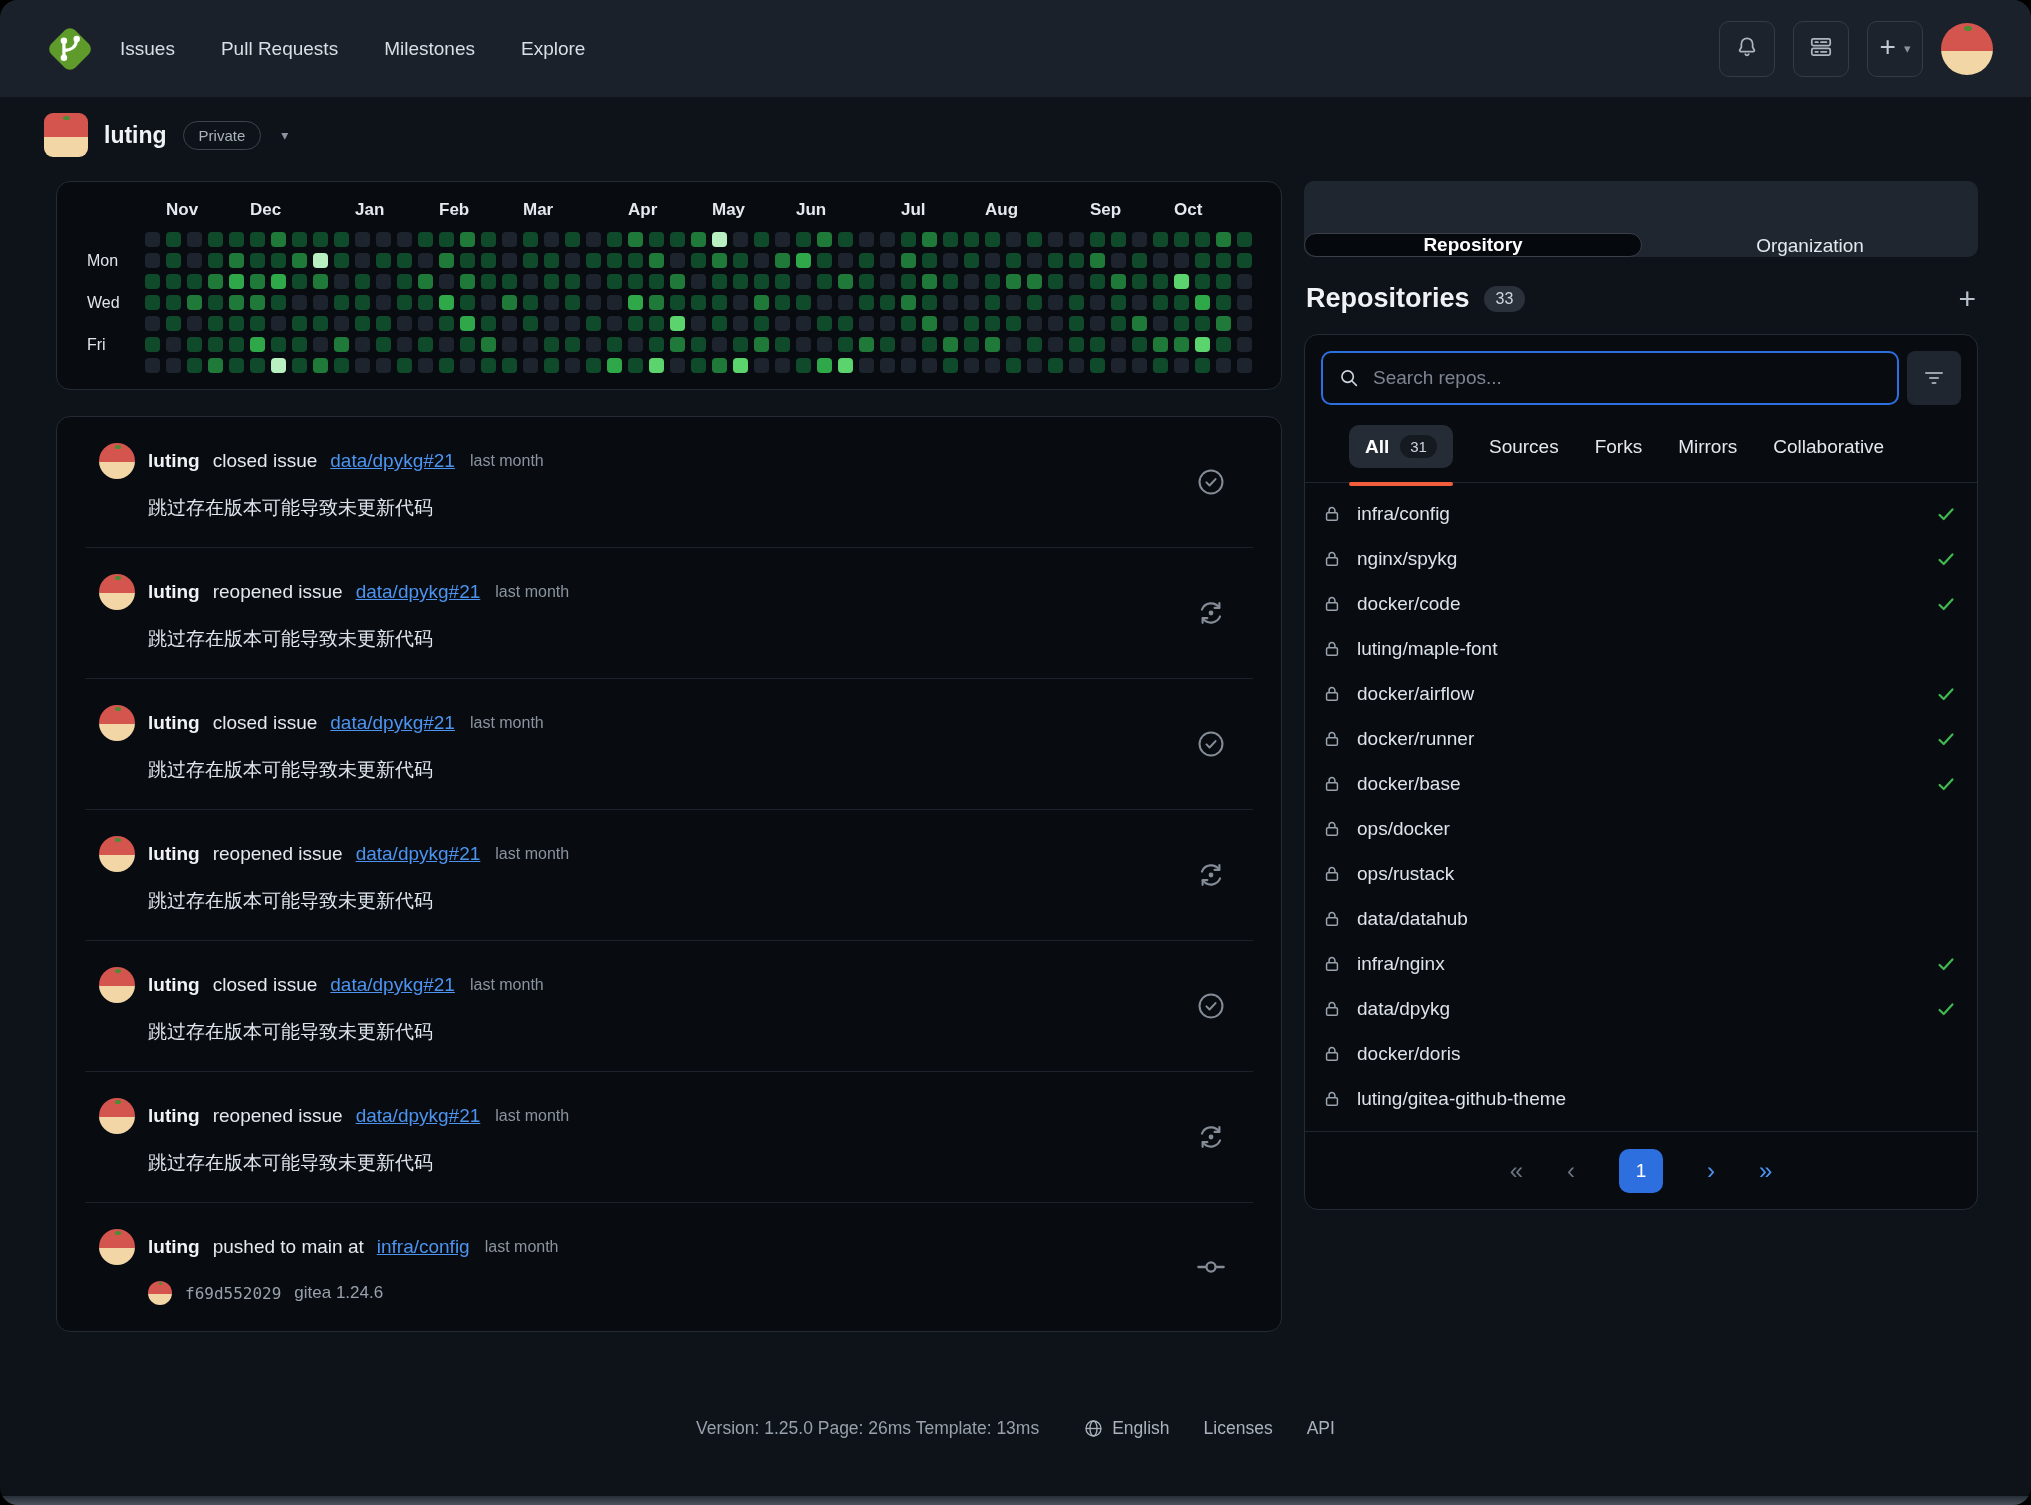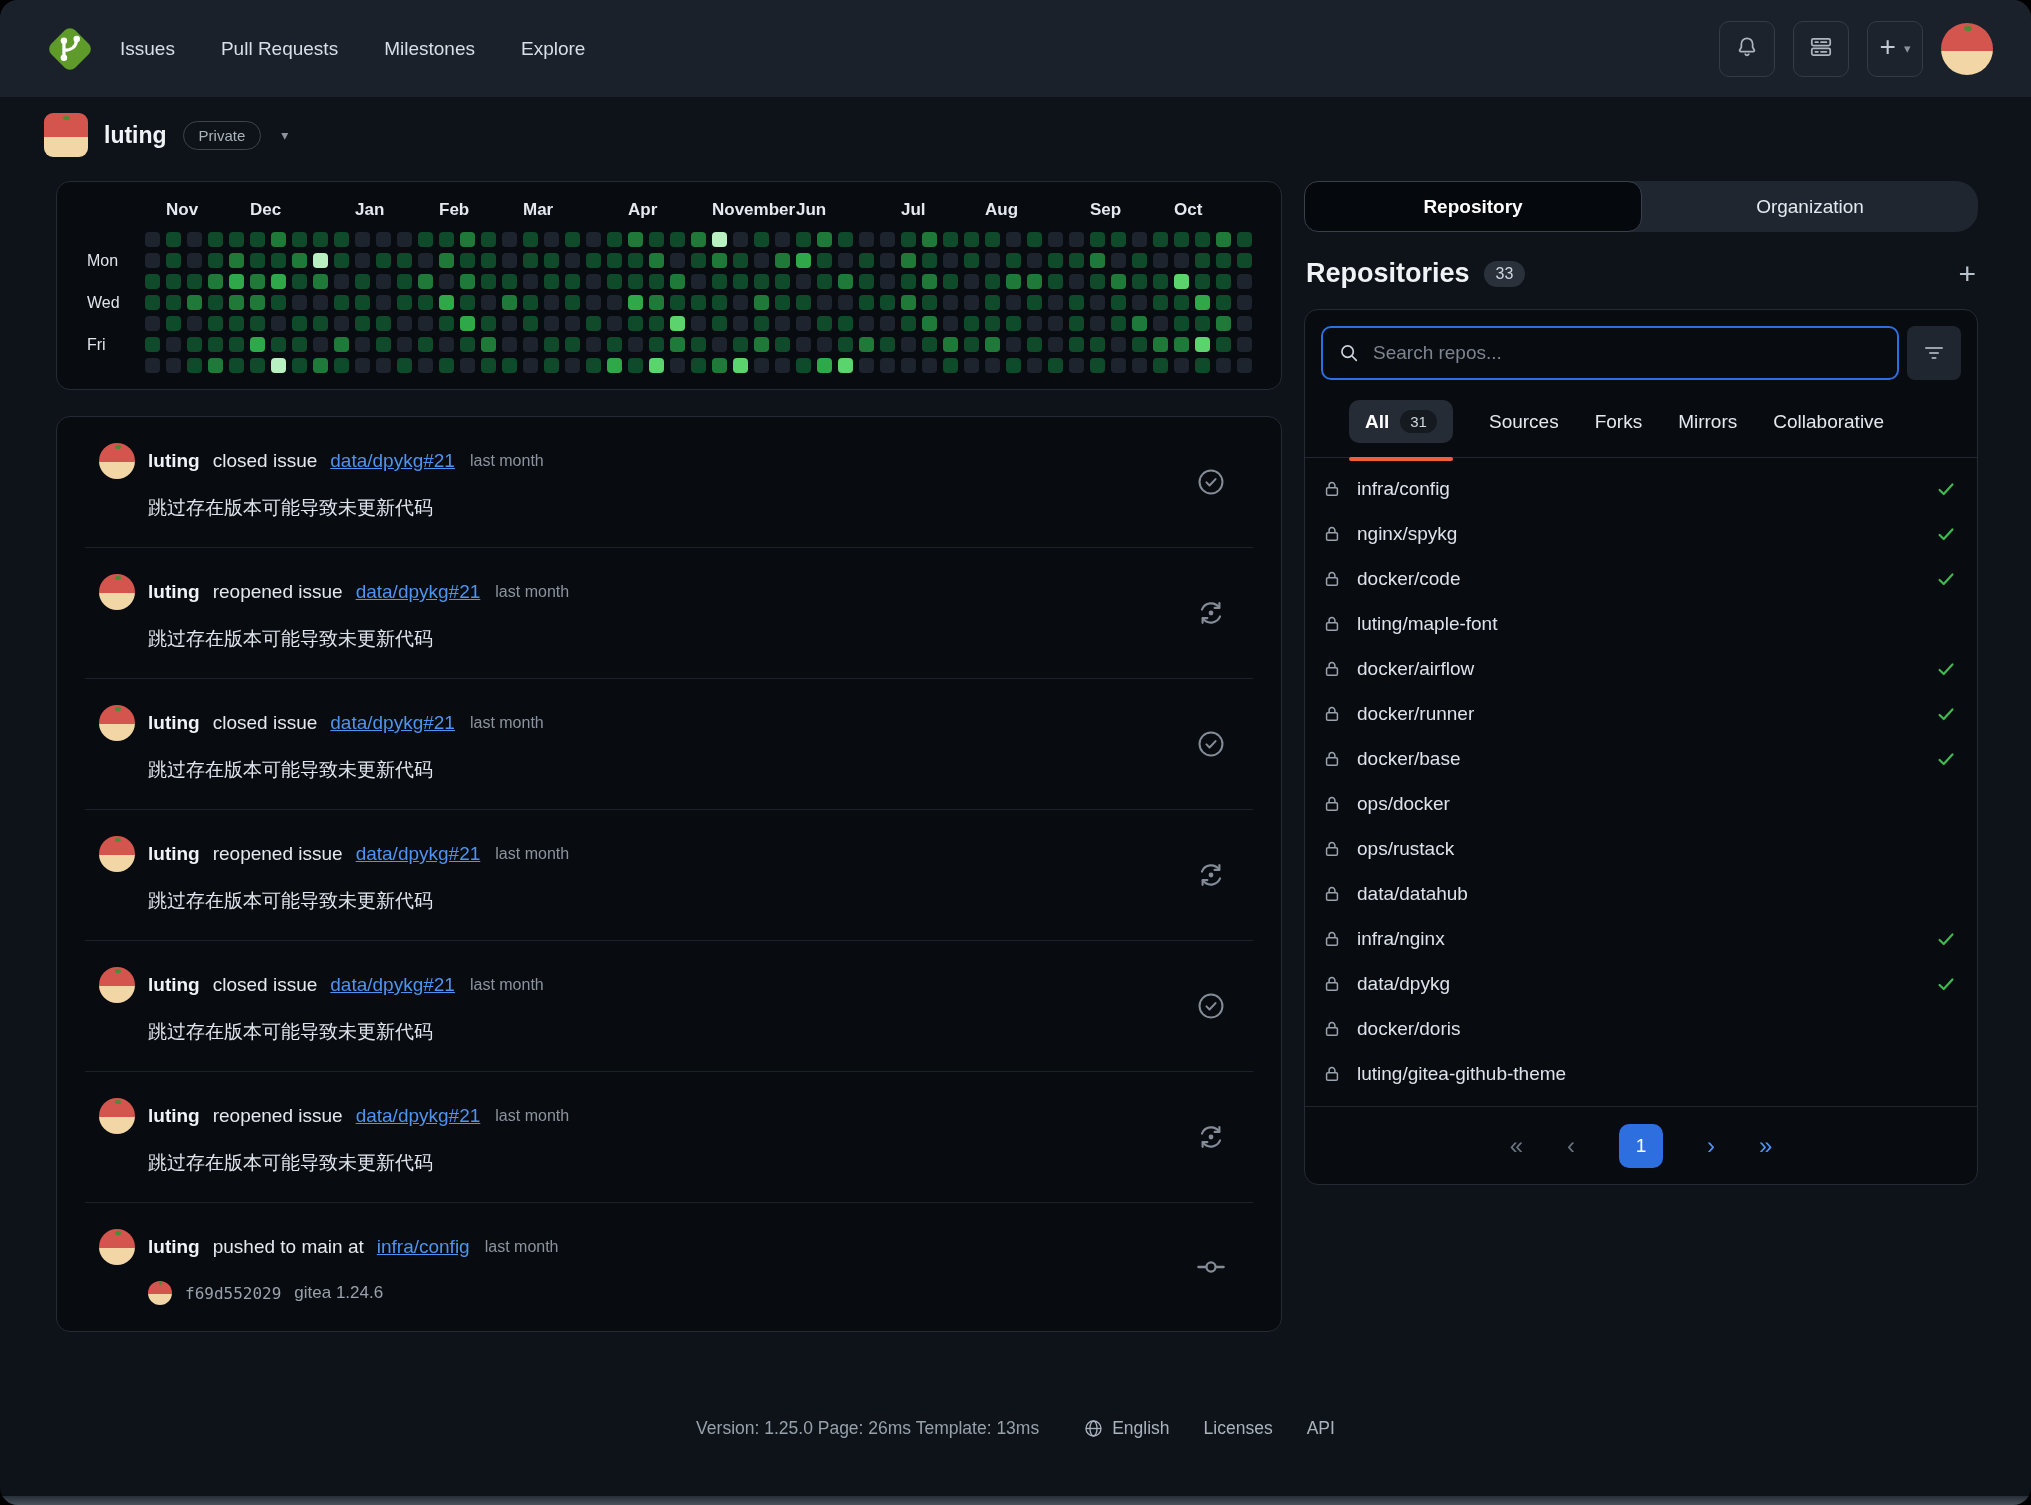--- a/index.html
+++ b/index.html
@@ -68,21 +68,21 @@
   .ai-body{ margin:16px 0 0 49px; font-size:19px; color:#dfe5ec; }
   .ai-commit{ margin:16px 0 0 49px; display:flex; align-items:center; gap:13px;
     color:#98a1ab; font-size:17px; }
   .avatar.mini{ width:24px; height:24px; }
   .ai-hash{ font-family:"DejaVu Sans Mono","Liberation Mono",monospace; font-size:16px; }
   .ai-icon{ position:absolute; right:26px; top:50%; transform:translateY(-50%);
     width:32px; height:32px; color:#848d97; }
   .ai-icon svg{ width:32px; height:32px; }
 
   
-  .seg{ display:flex; background:#20262f; border-radius:22px; height:51px; margin-bottom:26px; }
+  .seg{ display:flex; background:#20262f; border-radius:10px; height:76px; margin-bottom:26px;align-items:flex-end; }
   .seg-item{ flex:1; display:flex; align-items:center; justify-content:center;
     font-size:19px; color:#e3e9ef; border-radius:14px; cursor:pointer; }
   .seg-item.active{ background:#05080d; border:1px solid #39404a; font-weight:700; color:#fff; }
 
   .repos-heading{ display:flex; align-items:center; gap:14px; margin:0 2px 20px 2px; }
   .repos-heading h2{ font-size:27px; font-weight:600; color:#f0f3f6; }
   .count-badge{ background:#2b313b; color:#cfd6dd; border-radius:999px; padding:4px 12px;
     font-size:16px; }
   .add-repo{ margin-left:auto; font-size:30px; color:#b9c1ca; cursor:pointer; line-height:1; }
 
@@ -189,21 +189,21 @@
     <section class="col-left">
 
       <div class="card heatmap-card">
         <div class="hm-months">
           <span class="hm-month" style="left: 79px;">Nov</span>
             <span class="hm-month" style="left: 163px;">Dec</span>
             <span class="hm-month" style="left: 268px;">Jan</span>
             <span class="hm-month" style="left: 352px;">Feb</span>
             <span class="hm-month" style="left: 436px;">Mar</span>
             <span class="hm-month" style="left: 541px;">Apr</span>
-            <span class="hm-month" style="left: 625px;">November</span>
+            <span class="hm-month" style="left: 625px;">May</span>
             <span class="hm-month" style="left: 709px;">Jun</span>
             <span class="hm-month" style="left: 814px;">Jul</span>
             <span class="hm-month" style="left: 898px;">Aug</span>
             <span class="hm-month" style="left: 1003px;">Sep</span>
             <span class="hm-month" style="left: 1087px;">Oct</span>
         </div>
         <div class="hm-body">
           <div class="hm-days">
             <span class="hm-day" style="top: 21px;">Mon</span>
               <span class="hm-day" style="top: 63px;">Wed</span>

